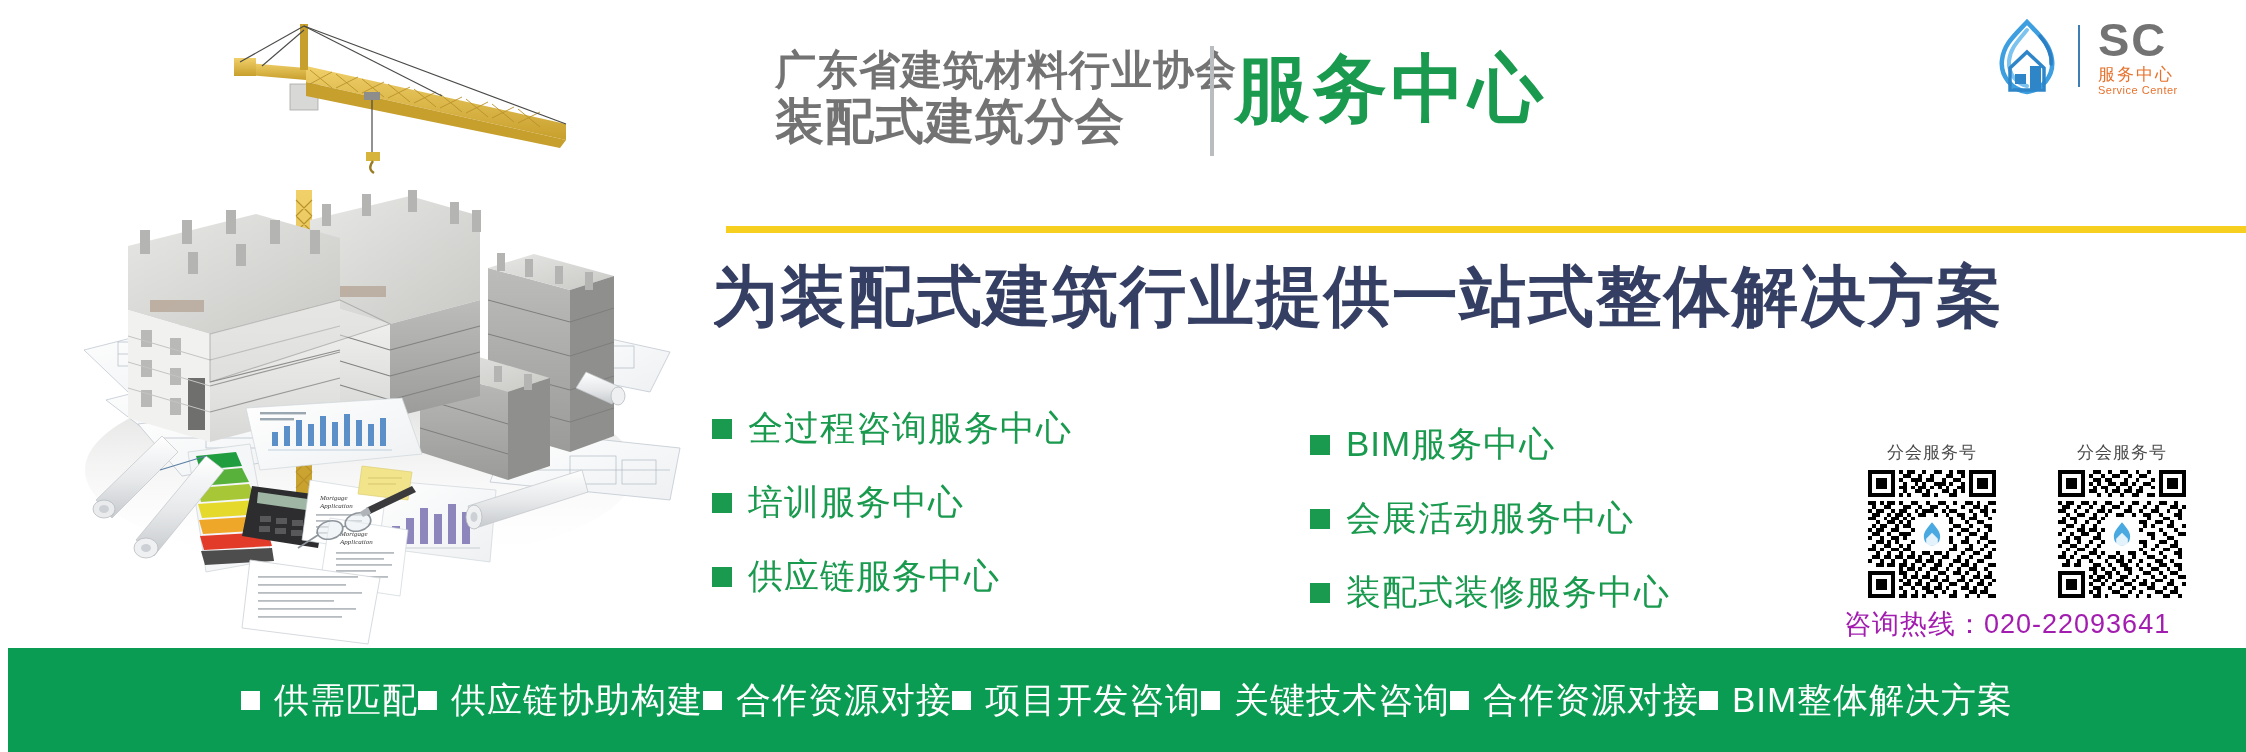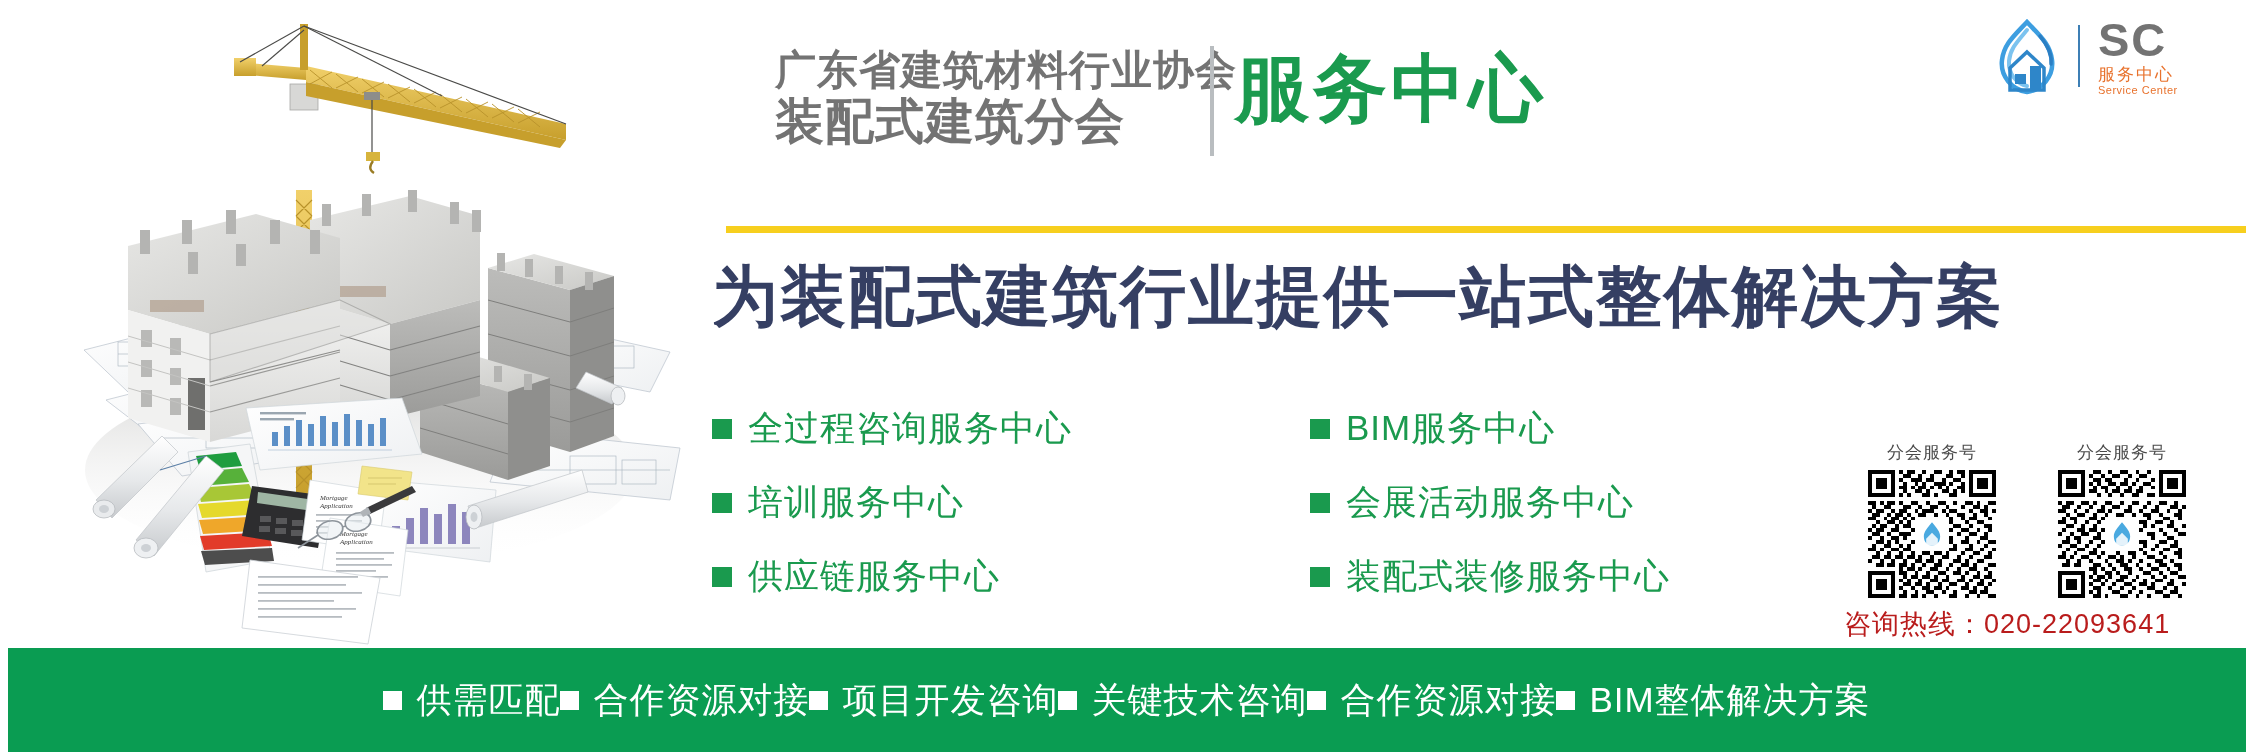--- a/index.html
+++ b/index.html
@@ -90,21 +90,21 @@
   
   #service-lists {
     position: absolute;
     left: 20px; top: 405px;
     width: 1080px;
     display: flex;
     gap: 0px;
   }
   .service-col { display: flex; flex-direction: column; gap: 27px; }
   #service-col-left  { width: 420px; padding-left: 2px; }
-  #service-col-right { width: 420px; padding-left: 180px; }
+  #service-col-right { width: 420px; padding-left: 180px; margin-top: 16px; }
   .service-item {
     display: flex; align-items: center; gap: 16px;
     white-space: nowrap;
   }
   .bullet-sq {
     width: 20px; height: 20px;
     background: #1a9a4e;
     flex: 0 0 20px;
   }
   .service-label {
@@ -150,21 +150,21 @@
   .qr-img { width: 128px; height: 128px; background:#fff; position: relative; }
   .qr-center-logo {
     position: absolute; left: 50%; top: 50%;
     transform: translate(-50%,-50%);
     width: 34px; height: 34px; background: #fff;
     display:flex; align-items:center; justify-content:center;
     border:1px solid #fff;
   }
   #hotline {
     margin-top: 8px; padding-left: 6px;
-    font-size: 27px; color: #b91c1c; letter-spacing: 1px; white-space: nowrap;
+    font-size: 27px; color: #a21caf; letter-spacing: 1px; white-space: nowrap;
   }
 
   
   #bottom-bar {
     position: absolute;
     left: 8px; top: 648px;
     width: 2238px; height: 104px;
     background: #0a9c52;
     display: flex; align-items: center; justify-content: center;
   }
@@ -1130,20 +1130,24 @@
     <div id="hotline">咨询热线：020-22093641</div>
   </div>
 
   <div id="bottom-bar">
     <div class="bar-item">
       <span class="bar-sq"></span>
       <span class="bar-label">供需匹配</span>
     </div>
     <div class="bar-item">
       <span class="bar-sq"></span>
+      <span class="bar-label">供应链协助构建</span>
+    </div>
+    <div class="bar-item">
+      <span class="bar-sq"></span>
       <span class="bar-label">合作资源对接</span>
     </div>
     <div class="bar-item">
       <span class="bar-sq"></span>
       <span class="bar-label">项目开发咨询</span>
     </div>
     <div class="bar-item">
       <span class="bar-sq"></span>
       <span class="bar-label">关键技术咨询</span>
     </div>

